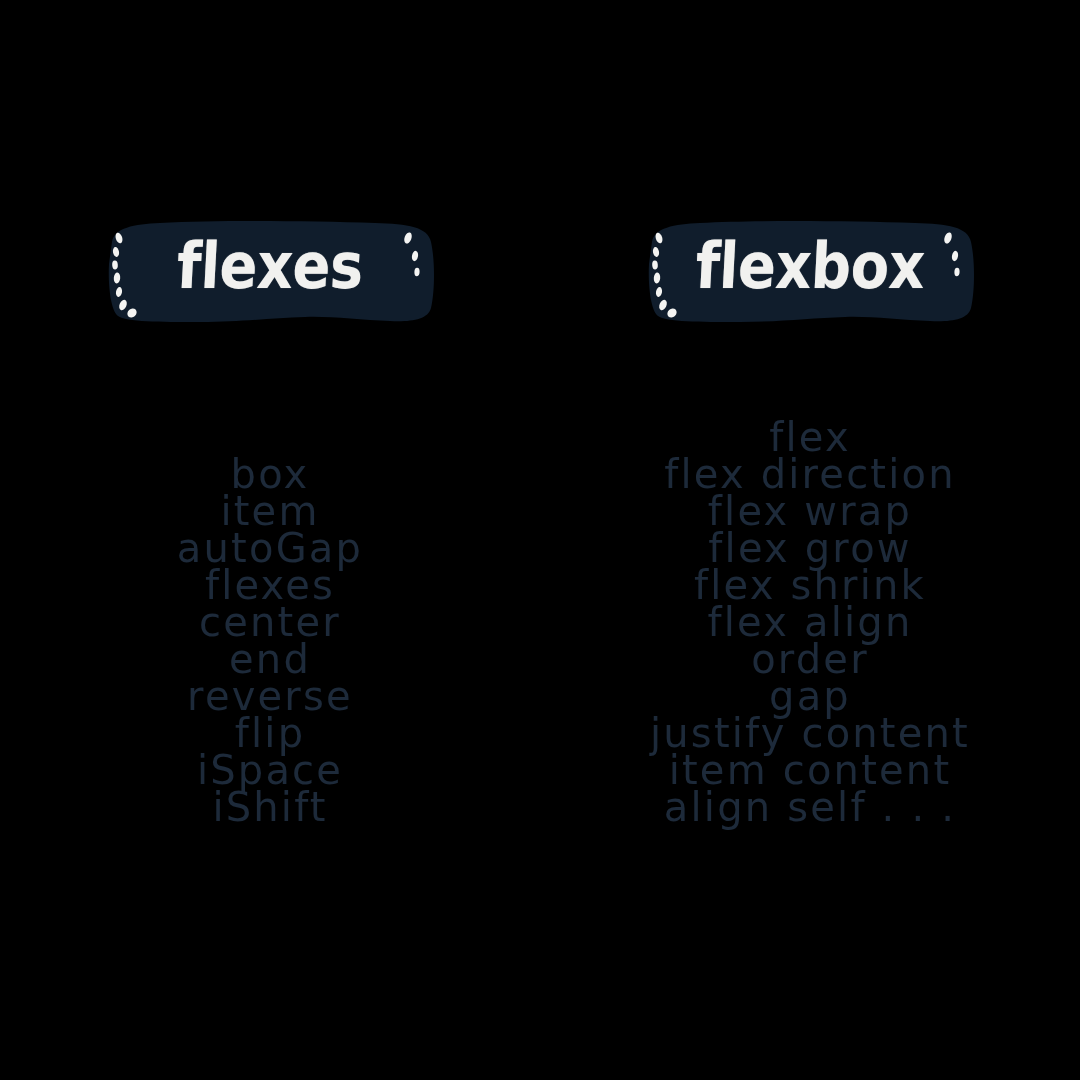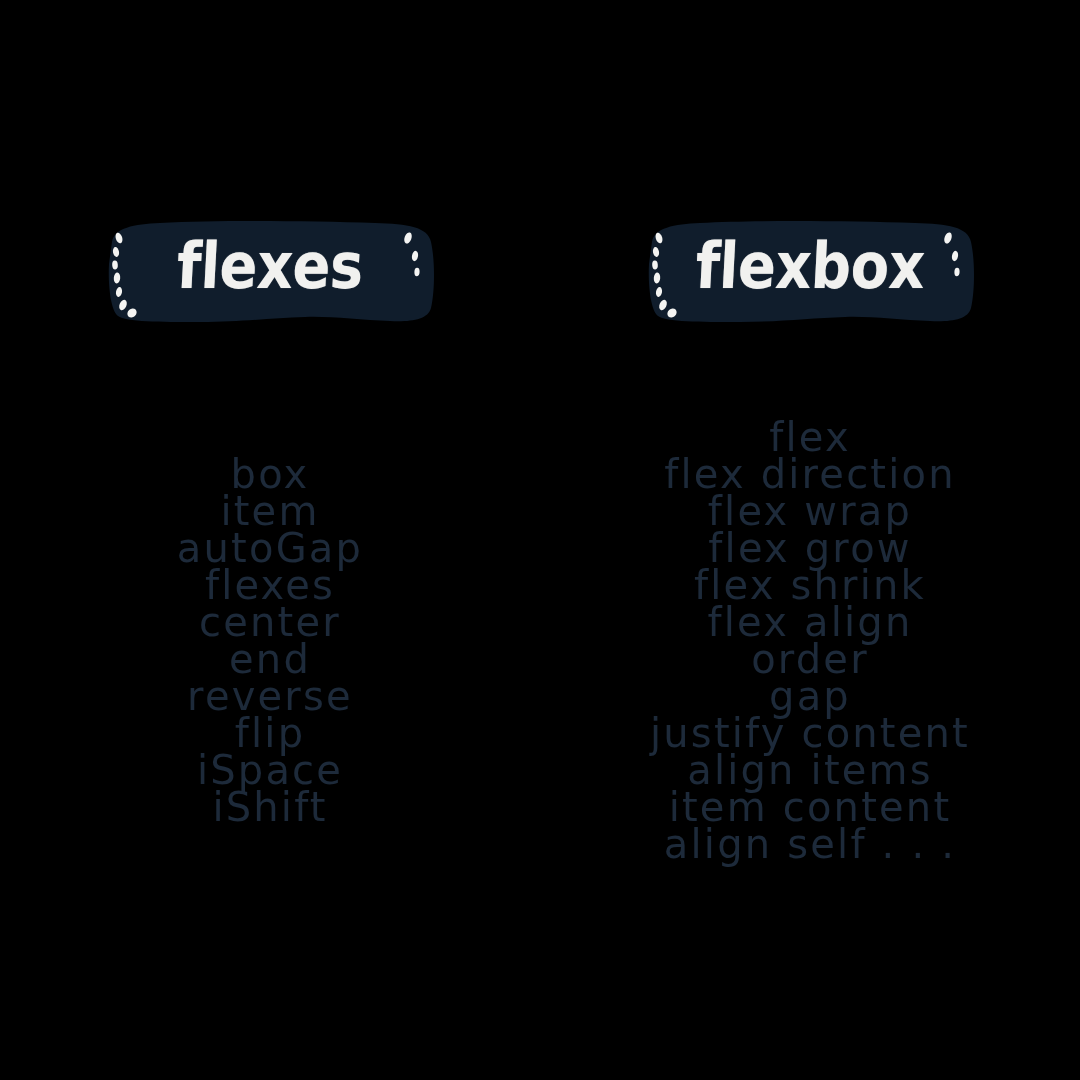--- a/index.html
+++ b/index.html
@@ -186,20 +186,19 @@
     <div class="keyword-list">
       <span class="kw">flex</span>
       <span class="kw">flex direction</span>
       <span class="kw">flex wrap</span>
       <span class="kw">flex grow</span>
       <span class="kw">flex shrink</span>
       <span class="kw">flex align</span>
       <span class="kw">order</span>
       <span class="kw">gap</span>
       <span class="kw">justify content</span>
-      <span class="kw">align items</span>
       <span class="kw">item content</span>
       <span class="kw">align self . . .</span>
     </div>
 
   </div>
 
 </div>
 
 </body></html>

